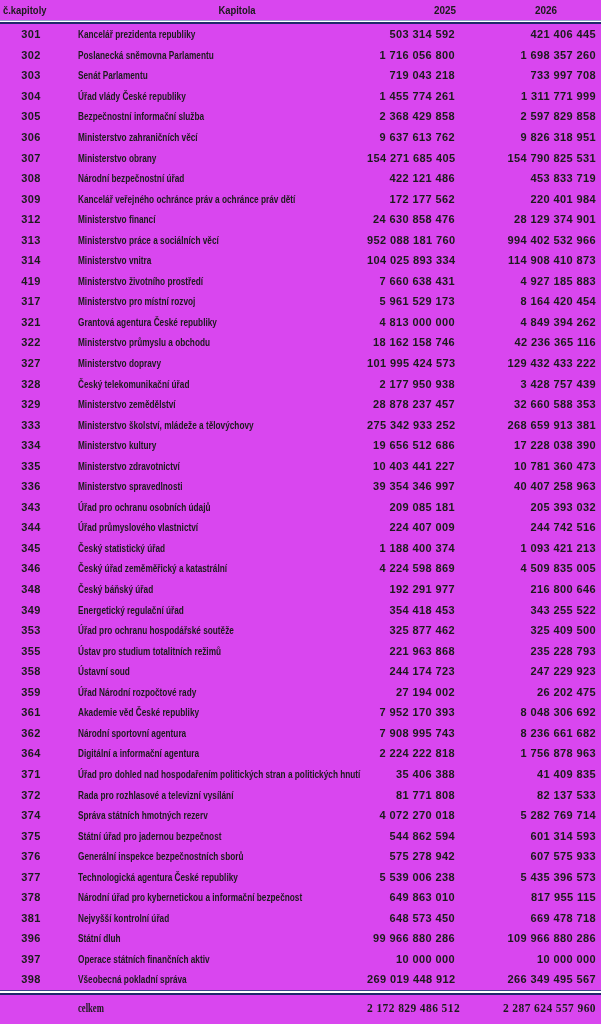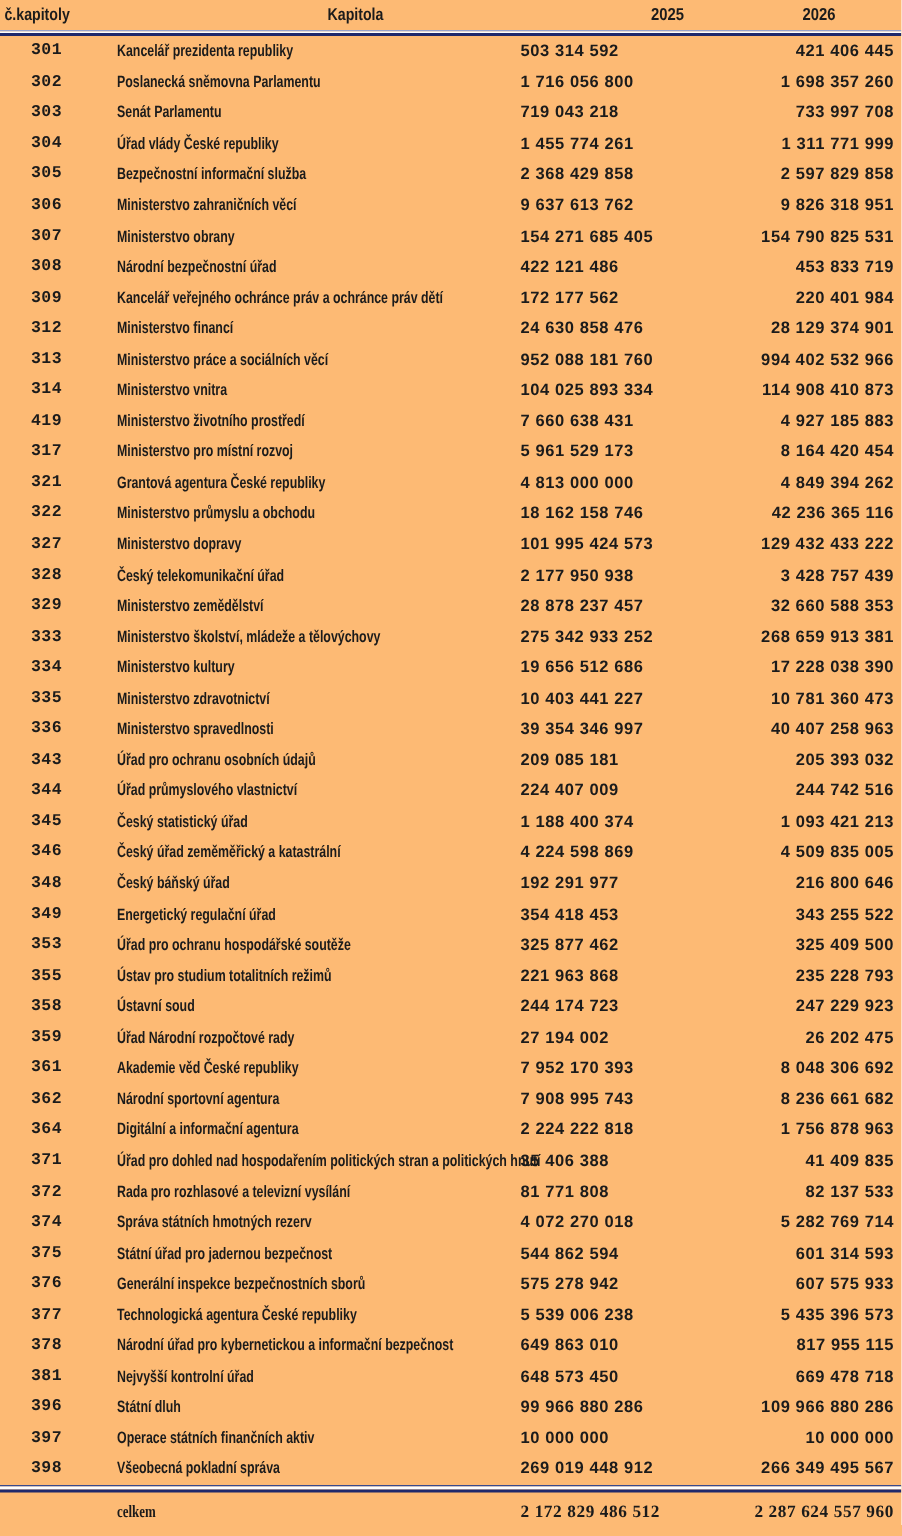--- a/index.html
+++ b/index.html
@@ -1,19 +1,19 @@
 <!DOCTYPE html>
 <html><head>
 <meta charset="utf-8">
 <style>
   html,body { margin:0; padding:0; background:#ffffff; }
   .page {
     position:relative;
     width:601px; height:1024px;
-    background:#fdba74;
+    background:#d946ef;
     font-family:"Liberation Sans","DejaVu Sans",sans-serif;
     font-weight:bold;
     color:#1b1b1b;
     overflow:hidden;
     margin:0 auto;
   }
   
   .thead { position:relative; height:20px; }
   .thead .h {
     position:absolute; top:0; height:20px; line-height:20px;
@@ -34,29 +34,29 @@
 
   
   .tbody { }
   .trow {
     display:grid;
     grid-template-columns:62px 285px 111px 1fr;
     height:20.55px;
     align-items:center;
   }
   .trow > span { display:block; font-size:11px; white-space:nowrap; }
-  .c-num  { text-align:center; letter-spacing:0.3px;font-family:Liberation Mono, monospace; }
+  .c-num  { text-align:center; letter-spacing:0.3px; }
   .c-name { text-align:left; overflow:visible;padding-left:16px; }
   .c-name .condense {
     display:inline-block;
     transform:scaleX(0.75);
     transform-origin:left center;
     white-space:nowrap;
   }
-  .c-v25  { padding-right:3px; letter-spacing:0.4px; }
+  .c-v25  { text-align:right; padding-right:3px; letter-spacing:0.4px;margin-left:20px; }
   .c-v26  { text-align:right; padding-right:5px; letter-spacing:0.4px; }
 
   
   .trow.total { height:26px;font-family:Liberation Serif, serif; }
   .trow.total > span { font-size:11.5px; }
 </style>
 </head>
 <body>
 
 <div class="page">

